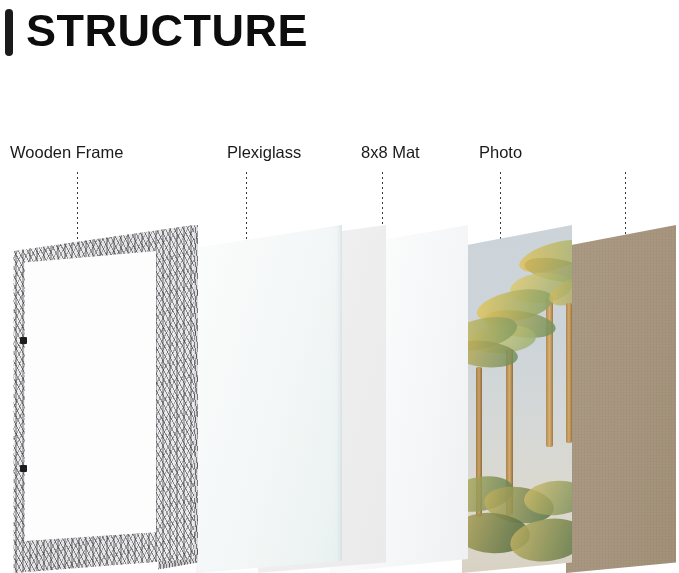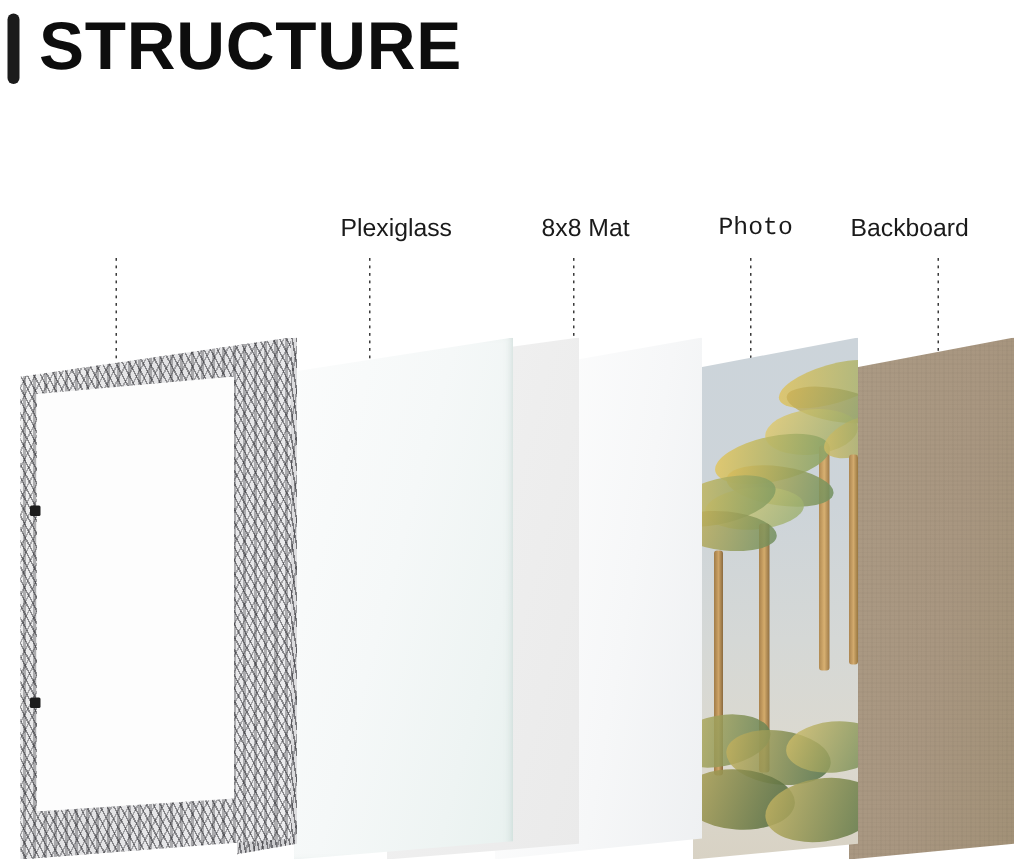--- a/index.html
+++ b/index.html
@@ -220,24 +220,24 @@
 </head>
 <body>
 
 <div id="page">
 
   <div id="header">
     <div id="accent-bar"></div>
     <div id="title">STRUCTURE</div>
   </div>
 
+  <div class="label" style="left:10px; top:142px;">Wooden Frame</div>
   <div class="label" style="left:203px; top:142px;margin-left:24px;">Plexiglass</div>
   <div class="label" style="left:361px; top:142px;">8x8 Mat</div>
-  <div class="label" style="left:479px; top:142px;font-family:Liberation Mono, monospace;">Photo</div>
-  <div class="label" style="left:567px; top:142px;">Backboard</div>
+  <div class="label" style="left:479px; top:142px;">Photo</div>
 
   <div class="leader" style="left:77px; top:172px; height:105px;"></div>
   <div class="leader-dot" style="left:73px; top:272px;"></div>
 
   <div class="leader" style="left:246px; top:172px; height:100px;"></div>
   <div class="leader-dot" style="left:242px; top:267px;"></div>
 
   <div class="leader" style="left:382px; top:172px; height:101px;"></div>
   <div class="leader-dot" style="left:378px; top:268px;"></div>
 

